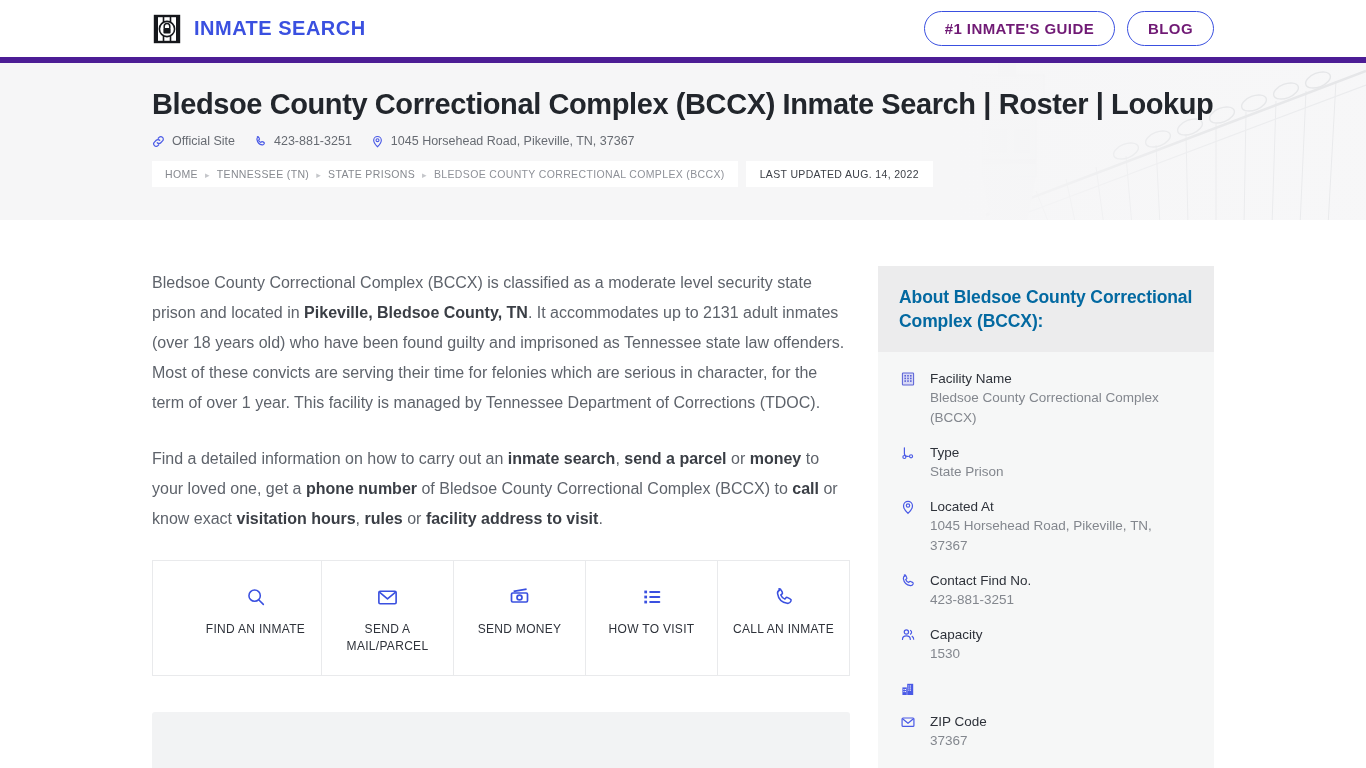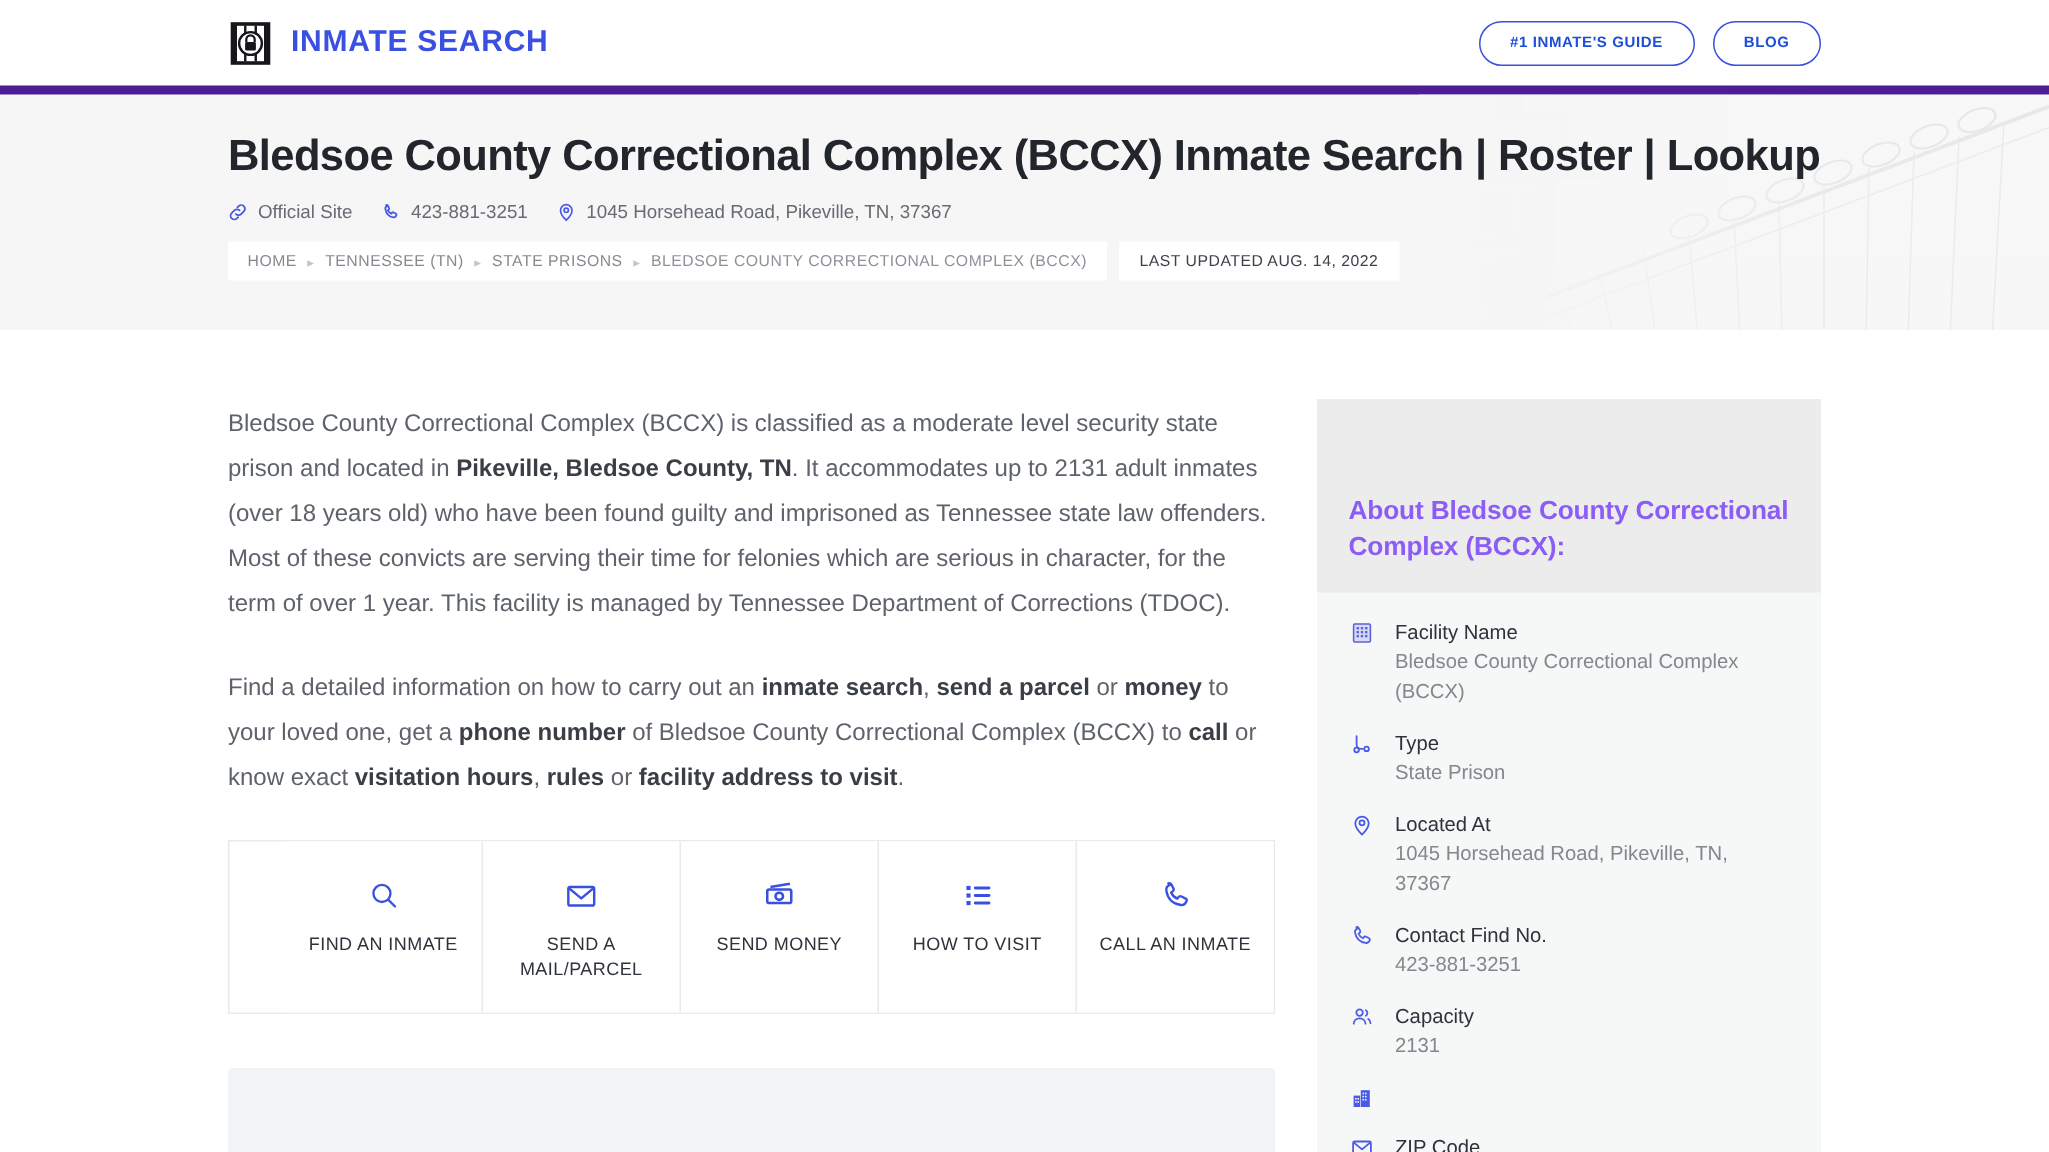--- a/index.html
+++ b/index.html
@@ -39,23 +39,23 @@
     color: #3a50e0;
   }
   .nav-actions {
     margin-left: auto;
     display: flex;
     align-items: center;
     gap: 12px;
   }
   .pill {
     border: 1.5px solid #3a50e0;
-    color: #1d4ed8;
+    color: #701a75;
     border-radius: 30px;
-    font-size: 10px;
+    font-size: 15px;
     font-weight: bold;
     letter-spacing: 0.4px;
     padding: 9px 20px;
     background: #fff;
     cursor: pointer;
     white-space: nowrap;
     line-height: 1;
     font-family: "Liberation Sans", sans-serif;
   }
 
@@ -205,24 +205,23 @@
 
   
   .panel { background: #f6f7f7; }
   .panel-head {
     background: #ececed;
     padding: 19px 21px 19px;
   }
   .panel-title {
     font-size: 17.5px;
     font-weight: bold;
-    color: #8b5cf6;
+    color: #0369a1;
     line-height: 24px;
     letter-spacing: -0.1px;
-    margin-top: 43px;
   }
   .panel-body { padding: 17px 21px 20px; }
   .fact {
     display: flex;
     gap: 13px;
     margin-bottom: 15px;
     align-items: flex-start;
   }
   .fact:last-child { margin-bottom: 0; }
   .fact-ico {
@@ -501,21 +500,21 @@
           <span class="fact-ico">
             <svg width="16" height="16" viewBox="0 0 20 20" fill="none" stroke="#4a5ae6" stroke-width="1.5" stroke-linecap="round">
               <circle cx="8" cy="6.3" r="2.7"></circle>
               <path d="M3.1 15.6c0-2.7 2.2-4.5 4.9-4.5s4.9 1.8 4.9 4.5"></path>
               <path d="M13.2 4.3a2.7 2.7 0 0 1 0 4.6"></path>
               <path d="M15.2 11.7c1.2.7 1.9 2 1.9 3.6"></path>
             </svg>
           </span>
           <span class="fact-txt">
             <span class="fact-label">Capacity</span><br>
-            <span class="fact-value">2131</span>
+            <span class="fact-value">1530</span>
           </span>
         </div>
 
         <div class="fact">
           <span class="fact-ico">
             <svg width="16" height="16" viewBox="0 0 20 20">
               <rect x="3" y="8" width="5.5" height="9.5" fill="#4a5ae6"></rect>
               <rect x="9" y="3.5" width="7.5" height="14" fill="#4a5ae6"></rect>
               <g fill="#f6f7f7">
                 <rect x="4.3" y="10" width="1.3" height="1.3"></rect>

